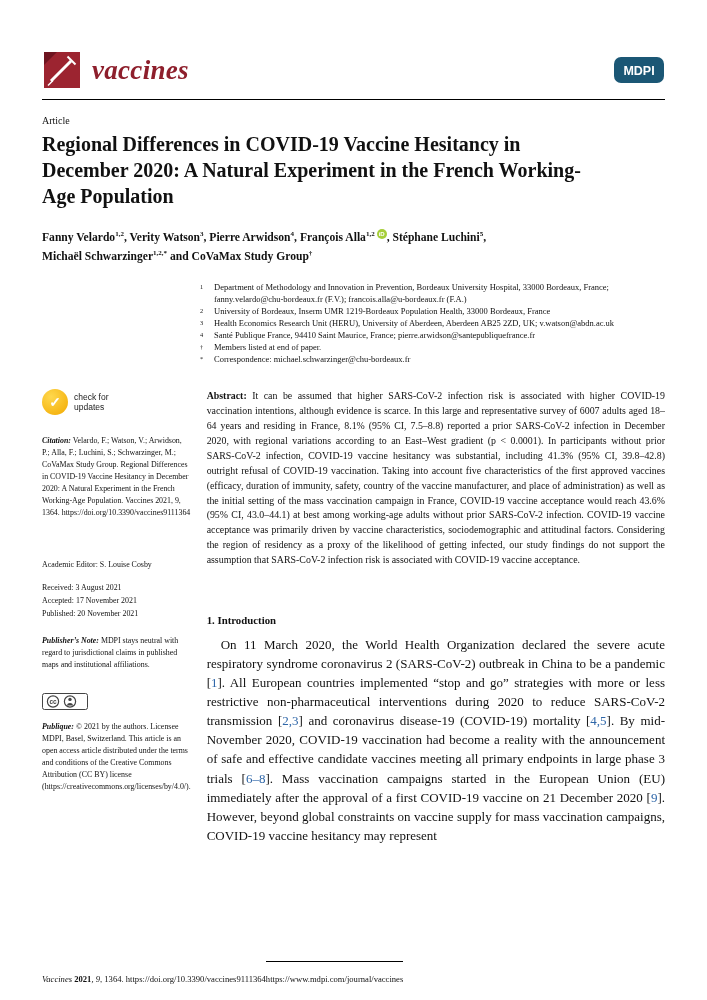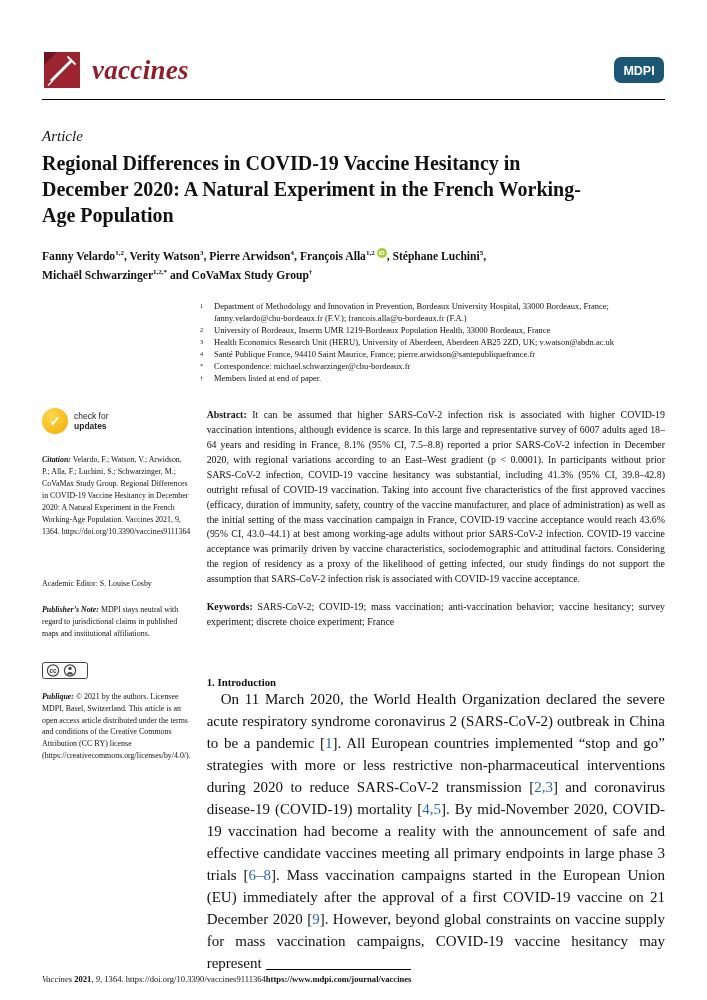--- a/index.html
+++ b/index.html
@@ -9,21 +9,21 @@
     font-family:"Liberation Serif", serif; color:#111; overflow:hidden;
   }
   .inner { padding:0 42px; }
 
   
   .header { display:flex; justify-content:space-between; align-items:center; padding-top:50px; }
   .jlogo { display:flex; align-items:center; gap:10px; }
   .jlogo-text { font-style:italic; font-weight:bold; font-size:27px; color:#8E1F2C; letter-spacing:.3px; }
   .header-rule { border-top:1.6px solid #000; margin-top:9px; }
 
-  .article-label { font-style:italic; font-size:15px; margin-top:28px; }
+  .article-label { font-size:10px; margin-top:15px; }
   .title { font-size:20px; font-weight:bold; line-height:1.3; margin-top:5px; max-width:560px; }
 
   .authors { font-size:11.6px; font-weight:bold; margin-top:19px; line-height:1.65; }
   .authors sup { font-size:7px; }
   .orcid {
     display:inline-block; width:10px; height:10px; border-radius:50%;
     background:#A6CE39; color:#fff; font:bold 6px "Liberation Sans", sans-serif;
     text-align:center; line-height:10px; vertical-align:super; margin-left:2px; cursor:pointer;
   }
 
@@ -39,44 +39,44 @@
   .main { flex:1; }
 
   
   .badge { display:flex; align-items:center; gap:6px; width:90px; cursor:pointer; }
   .badge-circle {
     flex:0 0 26px; width:26px; height:26px; border-radius:50%;
     background:radial-gradient(circle at 35% 30%, #FFD84D, #F2A900);
     color:#fff; font-weight:bold; font-size:14px; display:flex; align-items:center; justify-content:center;
   }
   .badge-text { font-family:"Liberation Sans", sans-serif; font-size:8.5px; line-height:1.2; color:#222; }
-  .badge-text .l2 { font-weight:bold; }
+  .badge-text .l2 { font-weight:normal; }
   .cit { margin-top:20px; }
   .ilabel { font-style:italic; font-weight:bold; }
   .editor { margin-top:40px; }
   .dates { margin-top:12px; }
   .dates div { margin-bottom:1px; }
   .note { margin-top:15px; }
   .cc { margin-top:22px; cursor:pointer; }
   .copyright { margin-top:8px; }
 
   
   .abstract { font-size:9.9px; line-height:1.5; text-align:justify; }
   .keywords { font-size:9.9px; line-height:1.5; text-align:justify; margin-top:13px; }
   .blabel { font-weight:bold; }
   .section-heading { font-weight:bold; font-size:10.8px; margin-top:46px; }
-  .intro-p { font-size:15px; line-height:1.47; text-align:justify; text-indent:14px; }
+  .intro-p { font-size:13px; line-height:1.47; text-align:justify; text-indent:14px; margin-top:9px; }
   .ref { color:#2E66A8; cursor:pointer; }
 
   
   .footer {
     position:absolute; left:42px; right:42px; bottom:16px;
     display:flex; justify-content:flex-start; align-items:flex-end; font-size:8.6px;
   }
-  .footer-right { border-top:0.8px solid #000; padding-top:4px; cursor:pointer;font-weight:bold; }
+  .footer-right { border-top:0.8px solid #000; padding-top:12px; cursor:pointer; }
   .doi { cursor:pointer; }
 </style>
 </head>
 <body>
 
 <div class="page">
   <div class="inner">
 
     <div class="header">
       <div class="jlogo">
@@ -113,46 +113,51 @@
         </div>
       <div class="affil-row">
           <span class="affil-sup">3</span>
           <span class="affil-text">Health Economics Research Unit (HERU), University of Aberdeen, Aberdeen AB25 2ZD, UK; v.watson@abdn.ac.uk</span>
         </div>
       <div class="affil-row">
           <span class="affil-sup">4</span>
           <span class="affil-text">Santé Publique France, 94410 Saint Maurice, France; pierre.arwidson@santepubliquefrance.fr</span>
         </div>
       <div class="affil-row">
+          <span class="affil-sup">†</span>
+          <span class="affil-text">Members listed at end of paper.</span>
+        </div>
+      <div class="affil-row">
           <span class="affil-sup">*</span>
           <span class="affil-text">Correspondence: michael.schwarzinger@chu-bordeaux.fr</span>
-        </div>
-      <div class="affil-row">
-          <span class="affil-sup">†</span>
-          <span class="affil-text">Members listed at end of paper.</span>
         </div>
     </div>
 
     <div class="columns">
 
       <aside class="sidebar">
         <div class="badge">
           <span class="badge-circle">✓</span>
           <span class="badge-text">
             <span class="l1">check for</span><br>
             <span class="l2">updates</span>
           </span>
         </div>
 
         <div class="cit">
           <span class="ilabel">Citation:</span><span> Velardo, F.; Watson, V.; Arwidson, P.; Alla, F.; Luchini, S.; Schwarzinger, M.; CoVaMax Study Group. Regional Differences in COVID-19 Vaccine Hesitancy in December 2020: A Natural Experiment in the French Working-Age Population. Vaccines 2021, 9, 1364. https://doi.org/10.3390/vaccines9111364</span>
         </div>
 
         <div class="editor">Academic Editor: S. Louise Cosby</div>
 
+        <div class="dates">
+          <div>Received: 3 August 2021</div>
+          <div>Accepted: 17 November 2021</div>
+          <div>Published: 20 November 2021</div>
+        </div>
 
         <div class="note">
           <span class="ilabel">Publisher’s Note:</span><span> MDPI stays neutral with regard to jurisdictional claims in published maps and institutional affiliations.</span>
         </div>
 
         <div class="cc">
           <svg width="46" height="17" viewBox="0 0 46 17">
             <rect x="0.5" y="0.5" width="45" height="16" rx="2" fill="#fff" stroke="#444"></rect>
             <circle cx="11" cy="8.5" r="5.6" fill="none" stroke="#444" stroke-width="1.2"></circle>
             <text x="11" y="11" text-anchor="middle" font-size="6.5" font-weight="bold" fill="#444" font-family="Liberation Sans, sans-serif">cc</text>
@@ -165,23 +170,20 @@
         <div class="copyright">
           <span class="ilabel">Publique:</span><span> © 2021 by the authors. Licensee MDPI, Basel, Switzerland. This article is an open access article distributed under the terms and conditions of the Creative Commons Attribution (CC BY) license (https://creativecommons.org/licenses/by/4.0/).</span>
         </div>
       </aside>
 
       <main class="main">
         <p class="abstract">
           <span class="blabel">Abstract:</span><span> It can be assumed that higher SARS-CoV-2 infection risk is associated with higher COVID-19 vaccination intentions, although evidence is scarce. In this large and representative survey of 6007 adults aged 18–64 years and residing in France, 8.1% (95% CI, 7.5–8.8) reported a prior SARS-CoV-2 infection in December 2020, with regional variations according to an East–West gradient (p &lt; 0.0001). In participants without prior SARS-CoV-2 infection, COVID-19 vaccine hesitancy was substantial, including 41.3% (95% CI, 39.8–42.8) outright refusal of COVID-19 vaccination. Taking into account five characteristics of the first approved vaccines (efficacy, duration of immunity, safety, country of the vaccine manufacturer, and place of administration) as well as the initial setting of the mass vaccination campaign in France, COVID-19 vaccine acceptance would reach 43.6% (95% CI, 43.0–44.1) at best among working-age adults without prior SARS-CoV-2 infection. COVID-19 vaccine acceptance was primarily driven by vaccine characteristics, sociodemographic and attitudinal factors. Considering the region of residency as a proxy of the likelihood of getting infected, our study findings do not support the assumption that SARS-CoV-2 infection risk is associated with COVID-19 vaccine acceptance.</span>
         </p>
 
-        <p class="keywords">
-          <span class="blabel">Keywords:</span><span> SARS-CoV-2; COVID-19; mass vaccination; anti-vaccination behavior; vaccine hesitancy; survey experiment; discrete choice experiment; France</span>
-        </p>
 
         <h2 class="section-heading">1. Introduction</h2>
 
         <p class="intro-p"><span>On 11 March 2020, the World Health Organization declared the severe acute respiratory syndrome coronavirus 2 (SARS-CoV-2) outbreak in China to be a pandemic [</span><span class="ref">1</span><span>]. All European countries implemented “stop and go” strategies with more or less restrictive non-pharmaceutical interventions during 2020 to reduce SARS-CoV-2 transmission [</span><span class="ref">2,3</span><span>] and coronavirus disease-19 (COVID-19) mortality [</span><span class="ref">4,5</span><span>]. By mid-November 2020, COVID-19 vaccination had become a reality with the announcement of safe and effective candidate vaccines meeting all primary endpoints in large phase 3 trials [</span><span class="ref">6–8</span><span>]. Mass vaccination campaigns started in the European Union (EU) immediately after the approval of a first COVID-19 vaccine on 21 December 2020 [</span><span class="ref">9</span><span>]. However, beyond global constraints on vaccine supply for mass vaccination campaigns, COVID-19 vaccine hesitancy may represent</span></p>
       </main>
     </div>
   </div>
 
   <div class="footer">
     <span class="footer-left"><i>Vaccines</i><b> 2021</b><i>, 9</i><span>, 1364. </span><span class="doi">https://doi.org/10.3390/vaccines9111364</span></span>

